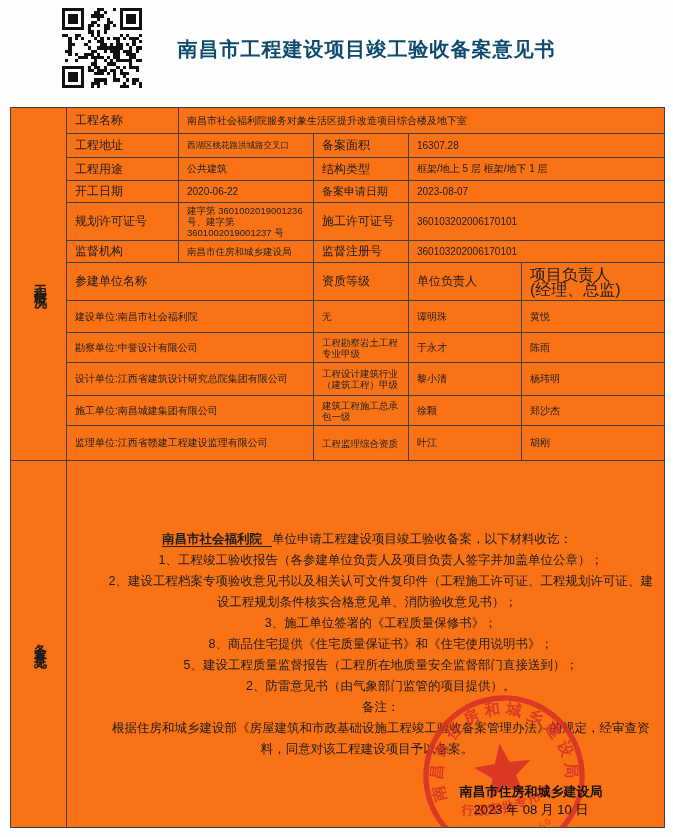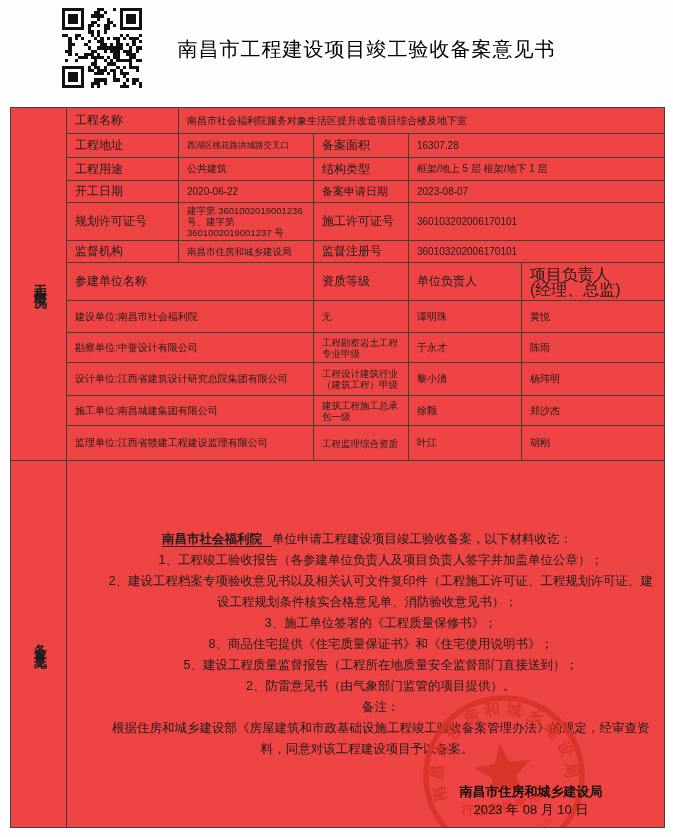--- a/index.html
+++ b/index.html
@@ -3,26 +3,26 @@
 <meta charset="utf-8">
 <style>
   html,body{margin:0;padding:0;background:#ffffff;}
   body{width:673px;height:837px;position:relative;overflow:hidden;
        font-family:"Liberation Sans",sans-serif;color:#1c1c1c;}
   .page{position:absolute;inset:0;background:#fefefe;}
 
   
   .qr{position:absolute;left:62px;top:6px;width:80px;height:84px;}
   .doc-title{position:absolute;left:120px;right:60px;top:36px;text-align:center;
-             font-size:20px;font-weight:400;letter-spacing:1px;color:#000000;}
+             font-size:20px;font-weight:700;letter-spacing:1px;color:#0c4a6e;}
   .filing-line{position:absolute;right:42px;top:84px;font-size:13px;color:#1a1a1a;}
 
   
   table.main{position:absolute;left:10px;top:107px;width:654px;height:721px;
-             border-collapse:collapse;table-layout:fixed;background:#ef4444;}
+             border-collapse:collapse;table-layout:fixed;background:#f97316;}
   table.main td{border:1px solid #3f3f3f;vertical-align:middle;
                 padding:2px 5px 2px 8px;overflow:hidden;}
   td.sect{padding:0;text-align:center;}
   .vert{writing-mode:vertical-rl;text-orientation:upright;letter-spacing:4px;
         font-size:13px;font-weight:700;display:inline-block;}
   .lbl{font-size:12px;}
   .val{font-size:10px;}
   .val-xs{font-size:8.5px;color:#222;}
   .val-sm{font-size:9.5px;line-height:11px;color:#222;}
   .hdr2{font-size:16px;line-height:15px;}

